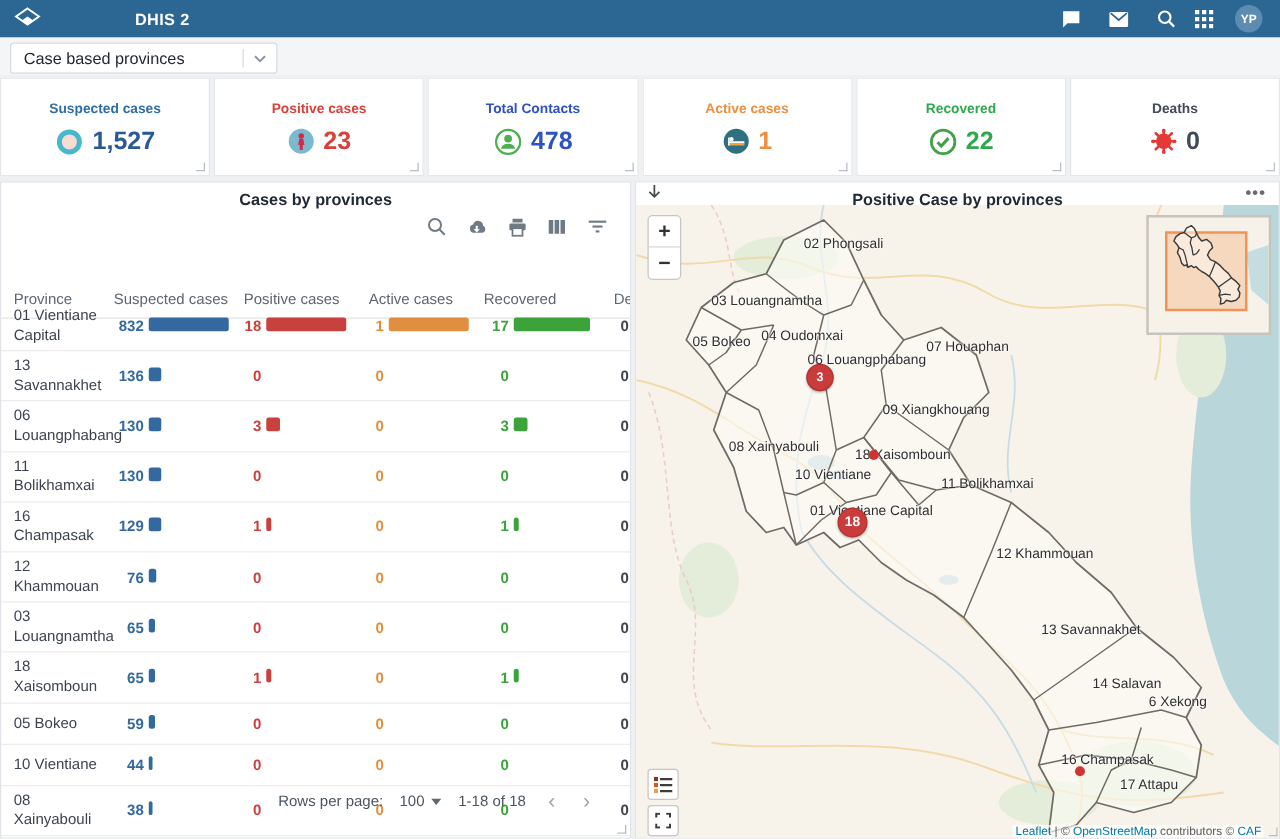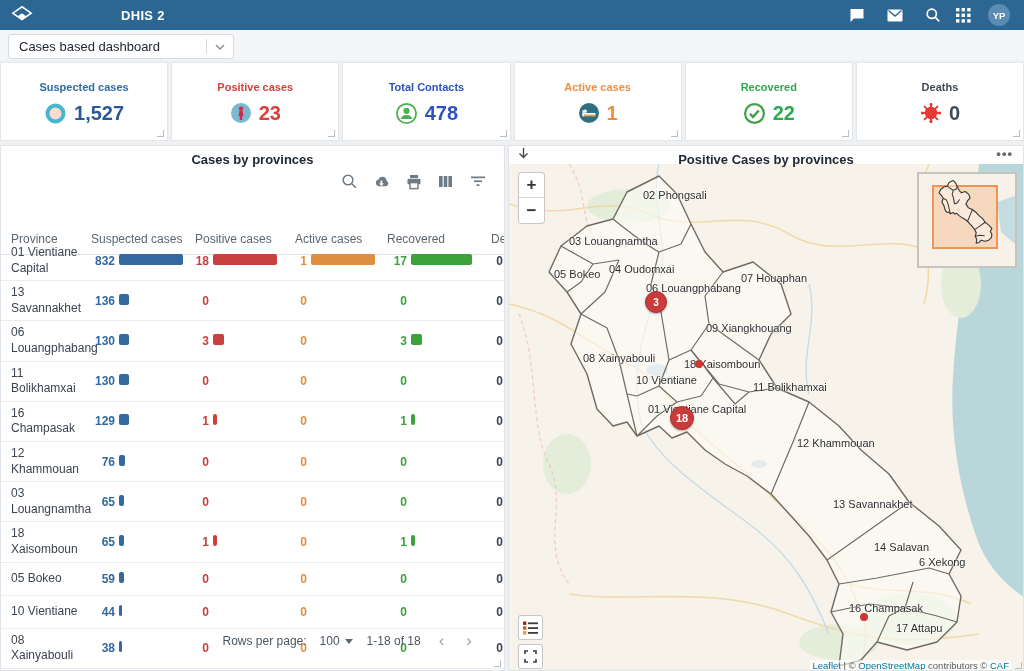--- a/index.html
+++ b/index.html
@@ -3,21 +3,21 @@
 <meta charset="utf-8">
 <style>
   * { margin:0; padding:0; box-sizing:border-box; }
   html,body { background:#e8eaed; }
   body { font-family:"Liberation Sans", sans-serif; }
   #root { position:relative; width:1024px; height:671px; background:#eef0f2; overflow:hidden; }
 
   
   .navbar { position:absolute; top:0; left:0; width:1024px; height:30px; background:#2c6693; display:flex; align-items:center; }
   .logo-btn { width:44px; height:30px; display:flex; align-items:center; justify-content:center; cursor:pointer; }
-  .app-title { position:absolute; left:108px; color:#fff; font-size:13px; font-weight:bold; letter-spacing:.3px;margin-left:13px; }
+  .app-title { position:absolute; left:108px; color:#fff; font-size:13px; font-weight:bold; letter-spacing:.3px; }
   .nav-right { position:absolute; right:0; top:0; height:30px; display:flex; align-items:center; }
   .nav-icon { width:26px; height:30px; display:flex; align-items:center; justify-content:center; margin-right:12px; cursor:pointer; }
   .search-wrap { display:flex; align-items:center; border-bottom:1px solid rgba(255,255,255,.55); width:240px; height:22px; margin-right:14px; }
   .search-wrap input { background:transparent; border:none; outline:none; color:#fff; font-size:12.5px; width:100%; font-family:"Liberation Sans",sans-serif; }
   .search-wrap input::placeholder { color:rgba(255,255,255,.75); }
   .avatar { width:22px; height:22px; border-radius:50%; background:#5d8cb3; color:#fff; font-size:9.5px; font-weight:bold; display:flex; align-items:center; justify-content:center; margin-right:14px; cursor:pointer; }
 
   
   .chip-bar { position:absolute; top:30px; left:0; width:1024px; height:30px; background:#f4f5f7; }
   .chip { position:absolute; left:8px; top:4px; height:25px; background:#fff; border:1px solid #d5dbe1; border-radius:3px; display:flex; align-items:center; padding:0 0 0 10px; cursor:pointer; }
@@ -119,21 +119,21 @@
               <rect x="11.2" y="11.2" width="3.4" height="3.4"></rect>
           </g>
         </svg>
       </div>
       <div class="avatar">YP</div>
     </div>
   </div>
 
   <div class="chip-bar">
     <div class="chip">
-      <span class="chip-label">Cases based dashboard</span>
+      <span class="chip-label">Case based provinces</span>
       <span class="chip-divider"></span>
       <span class="chip-caret">
         <svg width="10" height="6" viewBox="0 0 10 6">
             <path d="M1,1 L5,5 L9,1" stroke="#8a94a0" stroke-width="1.5" fill="none"></path>
           </svg>
       </span>
     </div>
   </div>
 
   <div class="cards-row" id="cards-row">
@@ -508,21 +508,21 @@
     <div class="resize-handle"></div>
   </div>
 
   <div class="panel" id="map-panel">
     <div class="map-header">
       <span class="map-dl">
         <svg width="13" height="14" viewBox="0 0 13 14">
             <path d="M6.5,1 V10 M2.5,6.5 L6.5,10.5 L10.5,6.5" stroke="#4a4a4a" stroke-width="1.4" fill="none"></path>
           </svg>
       </span>
-      <span class="panel-title" style="display:block;">Positive Cases by provinces</span>
+      <span class="panel-title" style="display:block;">Positive Case by provinces</span>
       <span class="map-more">•••</span>
     </div>
 
     <div class="map-viewport" id="map-viewport">
 
       <svg width="516" height="508" viewBox="0 0 516 508" style="position:absolute;top:0;left:0;">
 
         <path d="M468,20 C460,80 448,150 444,212 C440,272 452,332 470,380 C480,404 496,420 516,434 L516,0 L470,0 Z" fill="#b9d6da"></path>
 
         <g fill="#e4edda">

